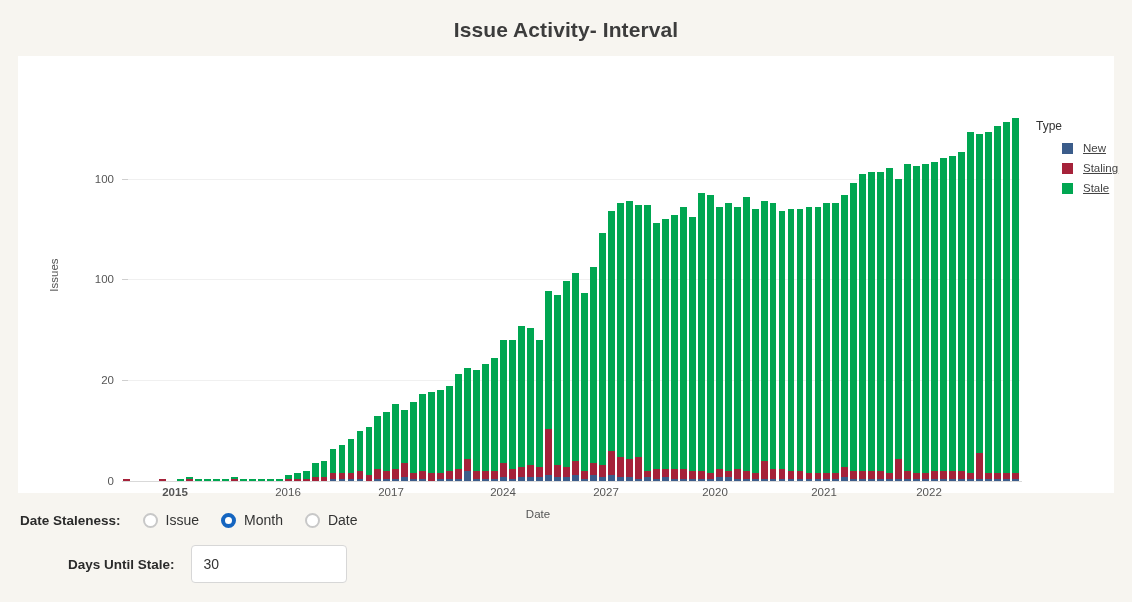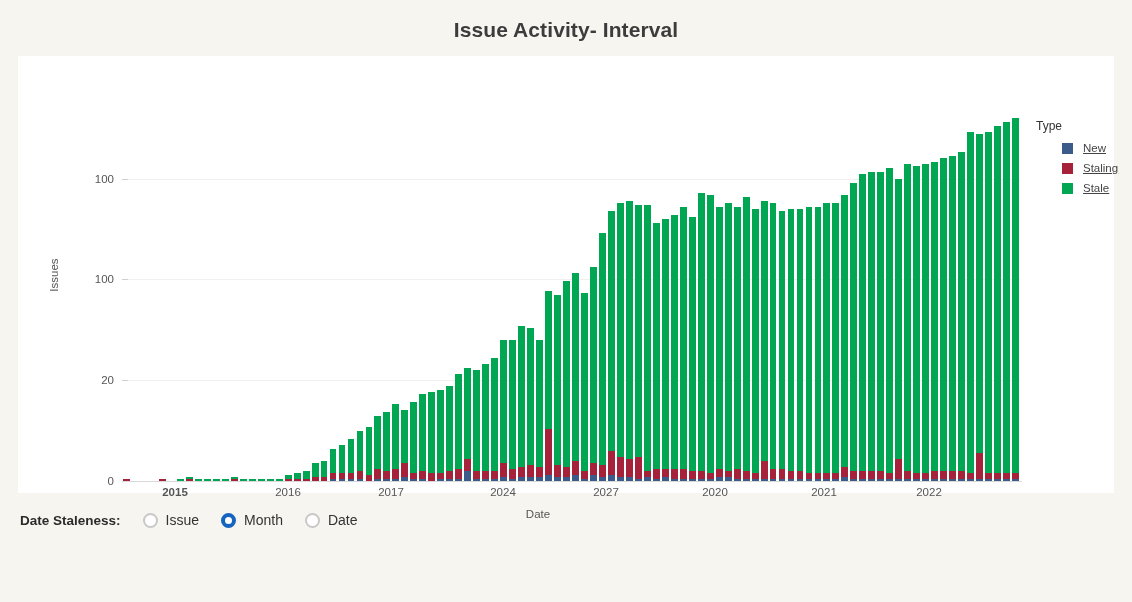--- a/index.html
+++ b/index.html
@@ -650,16 +650,20 @@
             <span class="radio-lbl">Month</span>
           </label>
           <label class="radio-opt">
             <span class="radio"></span>
             <span class="radio-lbl">Date</span>
           </label>
         </div>
     </div>
 
     <div class="ctrl-row row2">
+      <div class="field-wrap second">
+        <div class="ctrl-label">Days Until Stale:</div>
+        <input class="text-input" type="text" value="30" style="">
+      </div>
     </div>
 
   </div>
 </div>
 
 </body></html>

